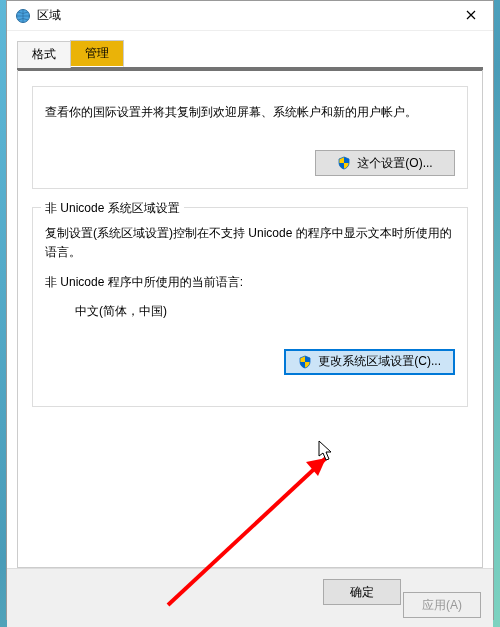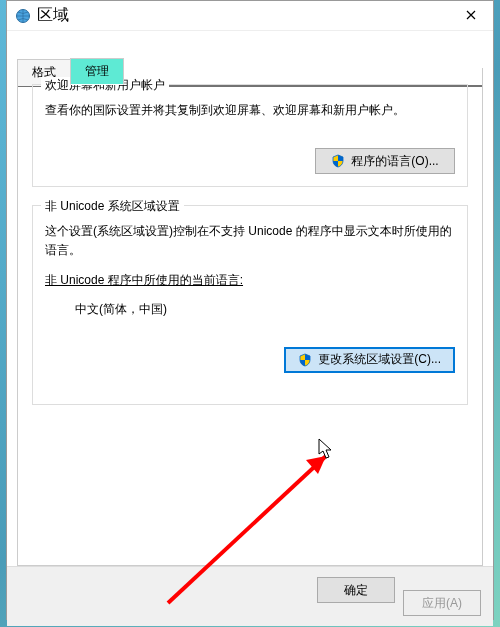--- a/index.html
+++ b/index.html
@@ -28,45 +28,45 @@
       align-items: center;
       padding: 0 0 0 8px;
       background: #fff;
       border-bottom: 1px solid #eee;
     }
     .titlebar .globe-icon {
       width: 16px; height: 16px;
       margin-right: 6px;
       display: inline-flex; align-items: center; justify-content: center;
     }
-    .titlebar .title { flex: 1; font-size: 16px; }
+    .titlebar .title { flex: 1; font-size: 12px; }
     .close-btn {
       width: 45px; height: 30px;
       display: flex; align-items: center; justify-content: center;
       cursor: pointer;
     }
     .content { flex: 1; padding: 8px 10px 0 10px; position: relative; }
     .tabs {
       display: flex;
-      border-bottom: 2px solid #737373;
-      position: relative;
-      top: 19px;
+      border-bottom: 4px solid #737373;
+      position: relative;
+      top: 1px;
     }
     .tab {
       padding: 4px 14px;
       border: 1px solid #ccc;
       border-bottom: none;
       background: #fff;
       margin-right: -1px;
       cursor: pointer;
       font-size: 12px;
       position: relative;
     }
     .tab.inactive { background: #f5f5f5; top: 1px; }
-    .tab.active { background: #5eead4; z-index: 2; border-bottom: 1px solid #fff; }
+    .tab.active { background: #eab308; z-index: 2; border-bottom: 1px solid #fff; }
     .tab-body {
       border: 1px solid #ccc;
       border-top: none;
       padding: 16px 14px;
       height: 498px;
       position: relative;
     }
     .groupbox {
       border: 1px solid #ddd;
       padding: 16px 12px 12px 12px;
@@ -106,21 +106,21 @@
     .shield-icon {
       width: 14px; height: 14px;
       display: inline-flex;
     }
     .indent { margin-left: 30px; }
     .bottom-bar {
       border-top: 1px solid #ddd;
       padding: 10px 12px;
       display: flex;
       justify-content: flex-end;
-      gap: 8px;
+      gap: 2px;
       background: #f0f0f0;
     }
     .bottom-btn {
       min-width: 78px;
       height: 26px;
       border: 1px solid #aaa;
       background: #e1e1e1;
       display: inline-flex;
       align-items: center; justify-content: center;
       cursor: pointer;
@@ -170,41 +170,40 @@
 
   <div class="content">
     <div class="tabs">
       <div class="tab inactive">格式</div>
       <div class="tab active">管理</div>
     </div>
 
     <div class="tab-body">
 
       <div class="groupbox">
-        <div class="legend">欢迎屏幕和新用户帐户</div>
-        <div class="gb-text">查看你的国际设置并将其复制到欢迎屏幕、欢迎屏幕和新用户帐户。</div>
+        <div class="gb-text">查看你的国际设置并将其复制到欢迎屏幕、系统帐户和新的用户帐户。</div>
         <div class="gb-row-right">
           <div class="win-btn">
             <span class="shield-icon">
               <svg viewBox="0 0 14 14" width="14" height="14">
                 <path d="M7 1 L12 3 V7 C12 10 9.5 12.5 7 13 C4.5 12.5 2 10 2 7 V3 Z" fill="#ffcc00" stroke="#0066cc" stroke-width="0.8"></path>
                 <path d="M7 1 L12 3 V7 L7 7 Z" fill="#0066cc"></path>
                 <path d="M7 7 L2 7 V3 L7 1 Z" fill="#0066cc" opacity="0"></path>
                 <path d="M2 7 L7 7 L7 13 C4.5 12.5 2 10 2 7 Z" fill="#0066cc"></path>
               </svg>
             </span>
-            <span>程序的语言(O)...</span>
+            <span>这个设置(O)...</span>
           </div>
         </div>
       </div>
 
       <div class="groupbox" style="min-height:200px;">
         <div class="legend">非 Unicode 系统区域设置</div>
-        <div class="gb-text">这个设置(系统区域设置)控制在不支持 Unicode 的程序中显示文本时所使用的语言。</div>
-        <div class="gb-text" style="margin-top:8px;text-decoration:underline;">非 Unicode 程序中所使用的当前语言:</div>
+        <div class="gb-text">复制设置(系统区域设置)控制在不支持 Unicode 的程序中显示文本时所使用的语言。</div>
+        <div class="gb-text" style="margin-top:8px;">非 Unicode 程序中所使用的当前语言:</div>
         <div class="gb-text indent">中文(简体，中国)</div>
         <div class="gb-row-right" style="margin-top:28px;">
           <div class="win-btn highlight">
             <span class="shield-icon">
               <svg viewBox="0 0 14 14" width="14" height="14">
                 <path d="M7 1 L12 3 V7 C12 10 9.5 12.5 7 13 C4.5 12.5 2 10 2 7 V3 Z" fill="#ffcc00" stroke="#0066cc" stroke-width="0.8"></path>
                 <path d="M7 1 L12 3 V7 L7 7 Z" fill="#0066cc"></path>
                 <path d="M2 7 L7 7 L7 13 C4.5 12.5 2 10 2 7 Z" fill="#0066cc"></path>
               </svg>
             </span>

